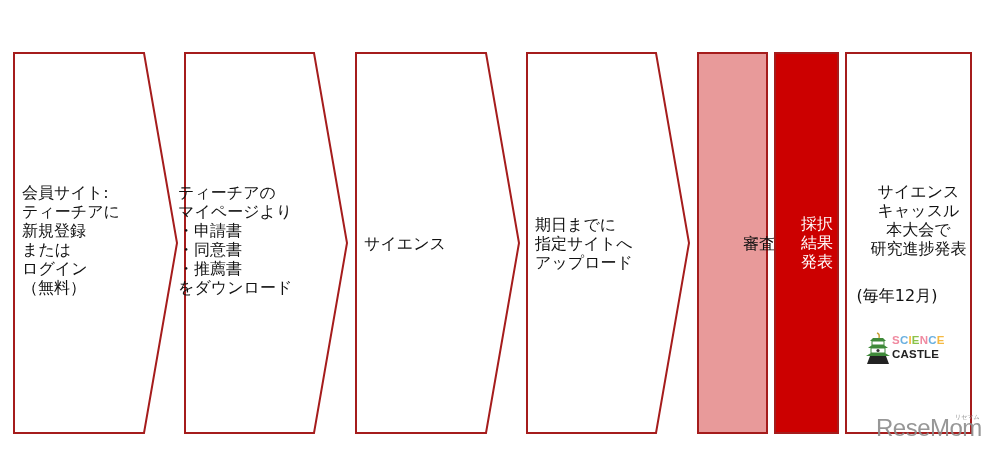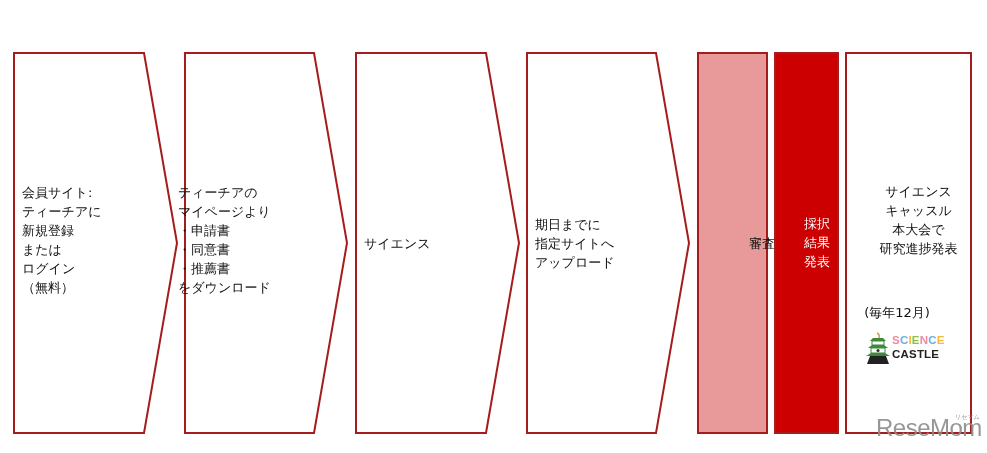--- a/index.html
+++ b/index.html
@@ -12,21 +12,21 @@
       overflow: hidden;
       font-family: "DejaVu Sans", "Liberation Sans", sans-serif;
       color: #111111;
     }
     .flow-svg {
       position: absolute; left: 0; top: 0;
       width: 987px; height: 453px;
     }
     .step-text {
       position: absolute;
-      font-size: 13px;
+      font-size: 16px;
       line-height: 19px;
       white-space: pre-line;
       color: #111111;
     }
     .step-text.centered { text-align: center; }
     .step-text.light { color: #ffffff; }
     .logo {
       position: absolute;
       left: 866px; top: 331px;
       width: 92px; height: 34px;
@@ -99,21 +99,21 @@
 
 <div class="step-text centered light" style="left:775px; top:214px; width:84px;">採択
 結果
 発表</div>
 
 <div class="step-text centered" style="left:846px; top:182px; width:145px;">サイエンス
 キャッスル
 本大会で
 研究進捗発表</div>
 
-<div class="step-text centered" style="left:846px; top:303px; width:102px;">(毎年12月)</div>
+<div class="step-text centered" style="left:846px; top:286px; width:102px;">(毎年12月)</div>
 
 <div class="logo">
   <svg width="24" height="34" viewBox="0 0 24 34" style="position:absolute;left:0;top:0;">
     <path d="M11 2 q3 1 2 5" stroke="#c9a23a" stroke-width="1.5" fill="none"></path>
     <polygon points="4,10 20,10 17,7 7,7" fill="#3f8a3a"></polygon>
     <rect x="6" y="10" width="12" height="4" fill="#ffffff" stroke="#3f8a3a" stroke-width="1"></rect>
     <polygon points="2,17 22,17 18,14 6,14" fill="#3f8a3a"></polygon>
     <rect x="5" y="17" width="14" height="5" fill="#ffffff" stroke="#3f8a3a" stroke-width="1"></rect>
     <circle cx="12" cy="19.5" r="1.6" fill="#333333"></circle>
     <polygon points="0,25 24,25 19,22 5,22" fill="#3f8a3a"></polygon>

